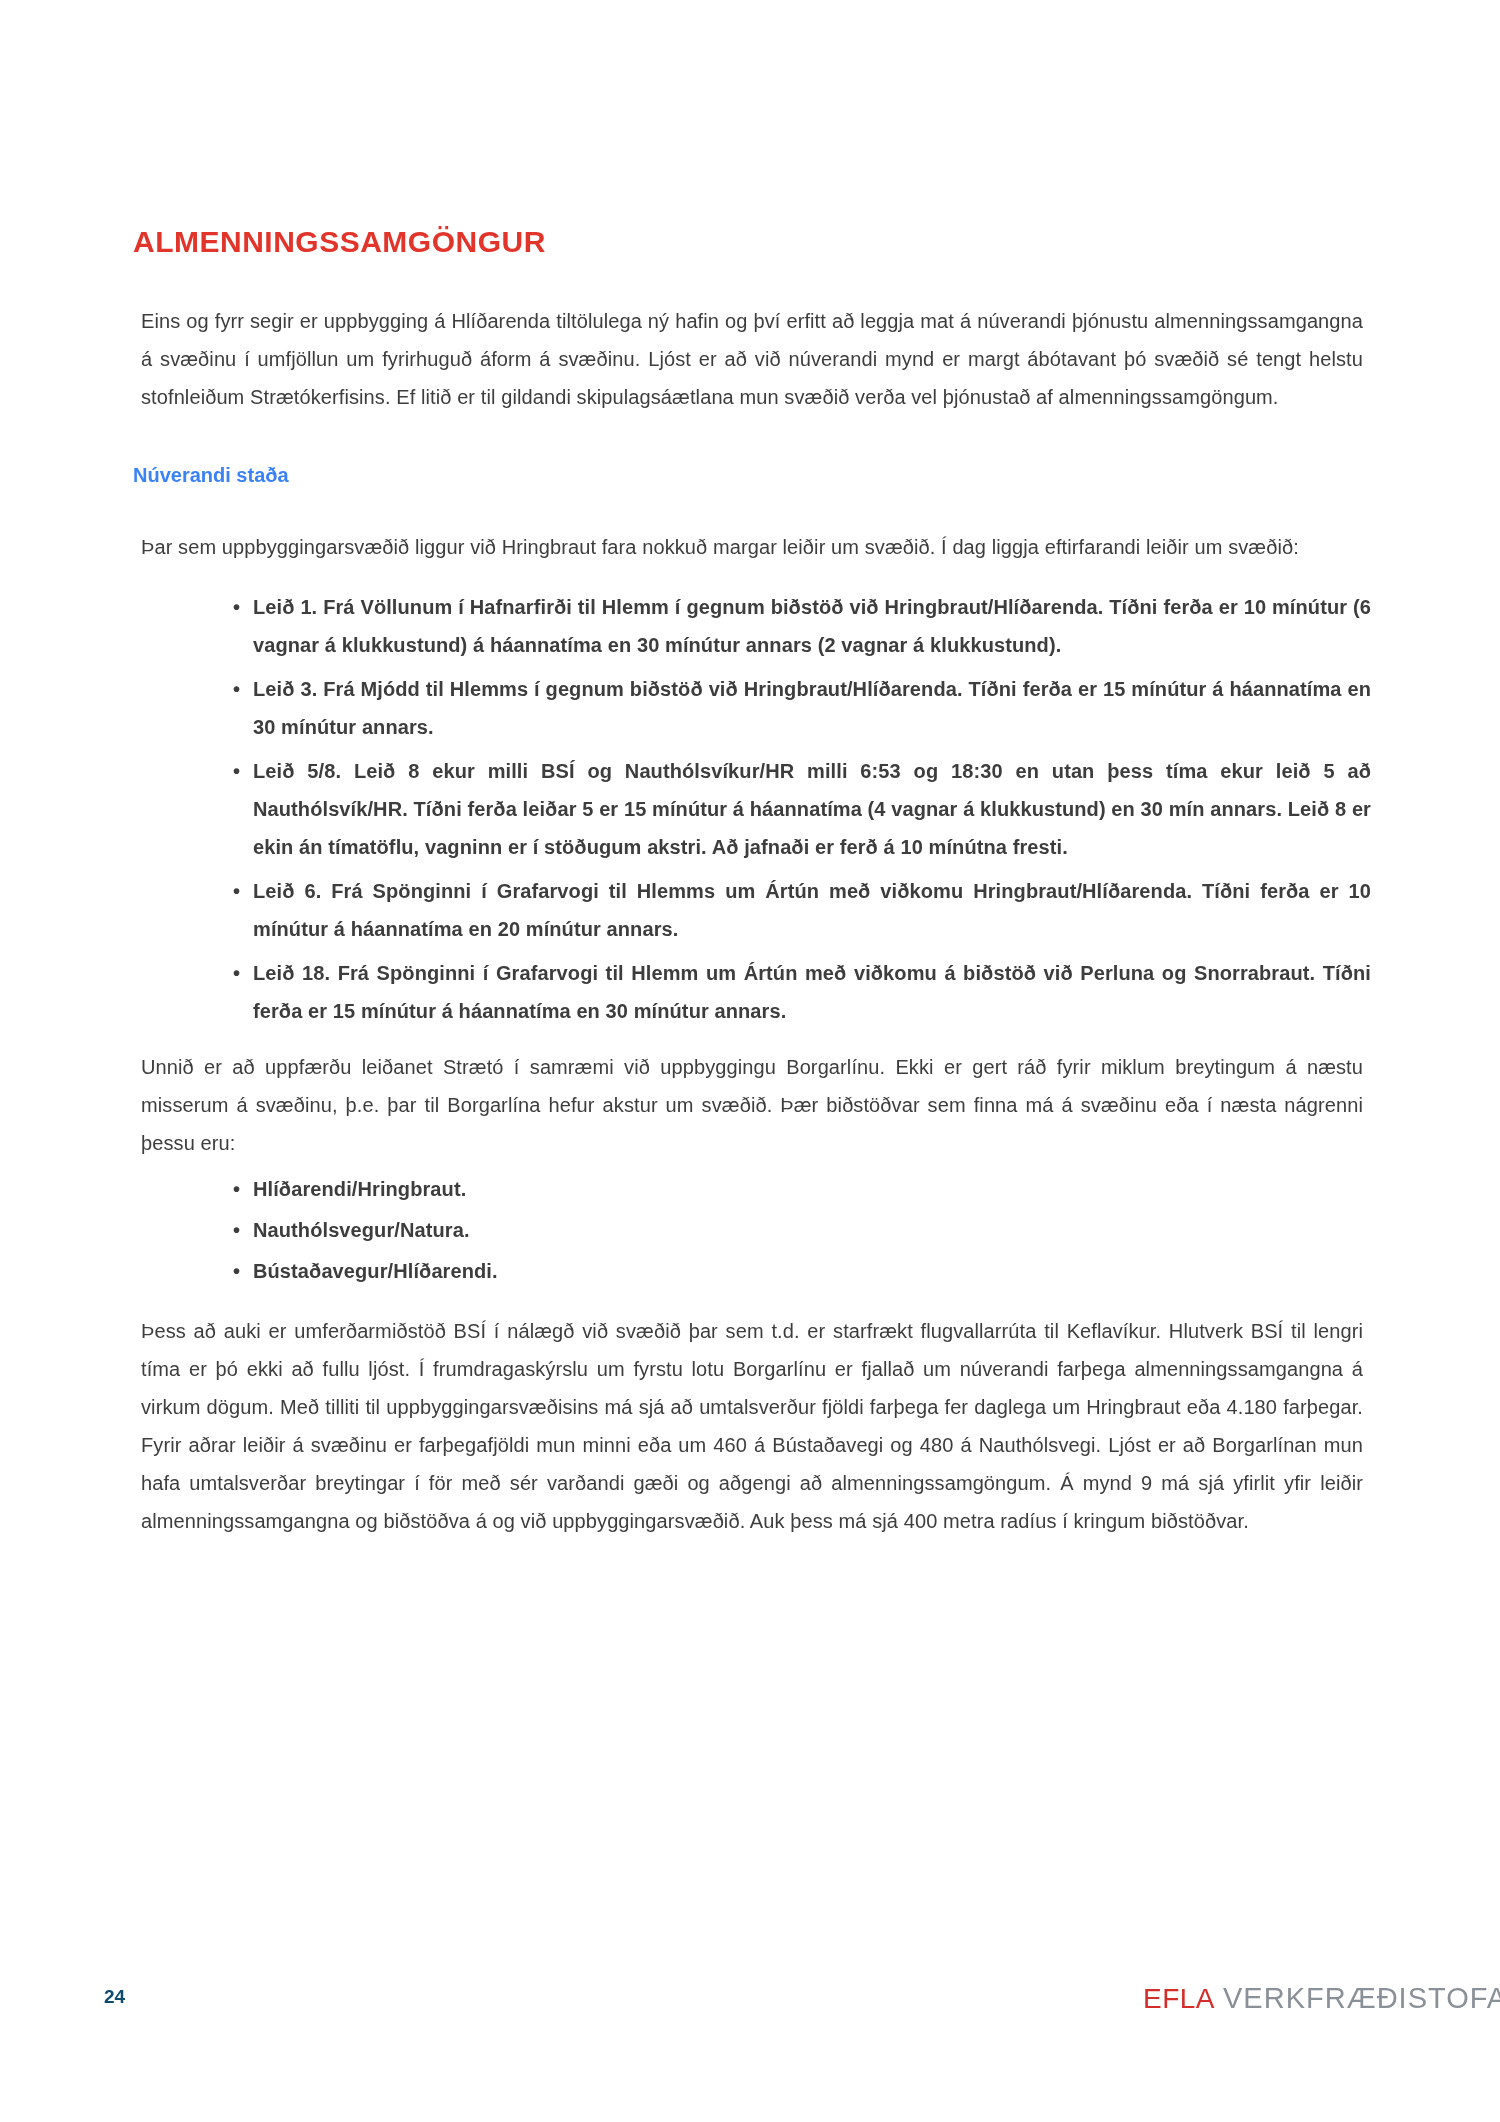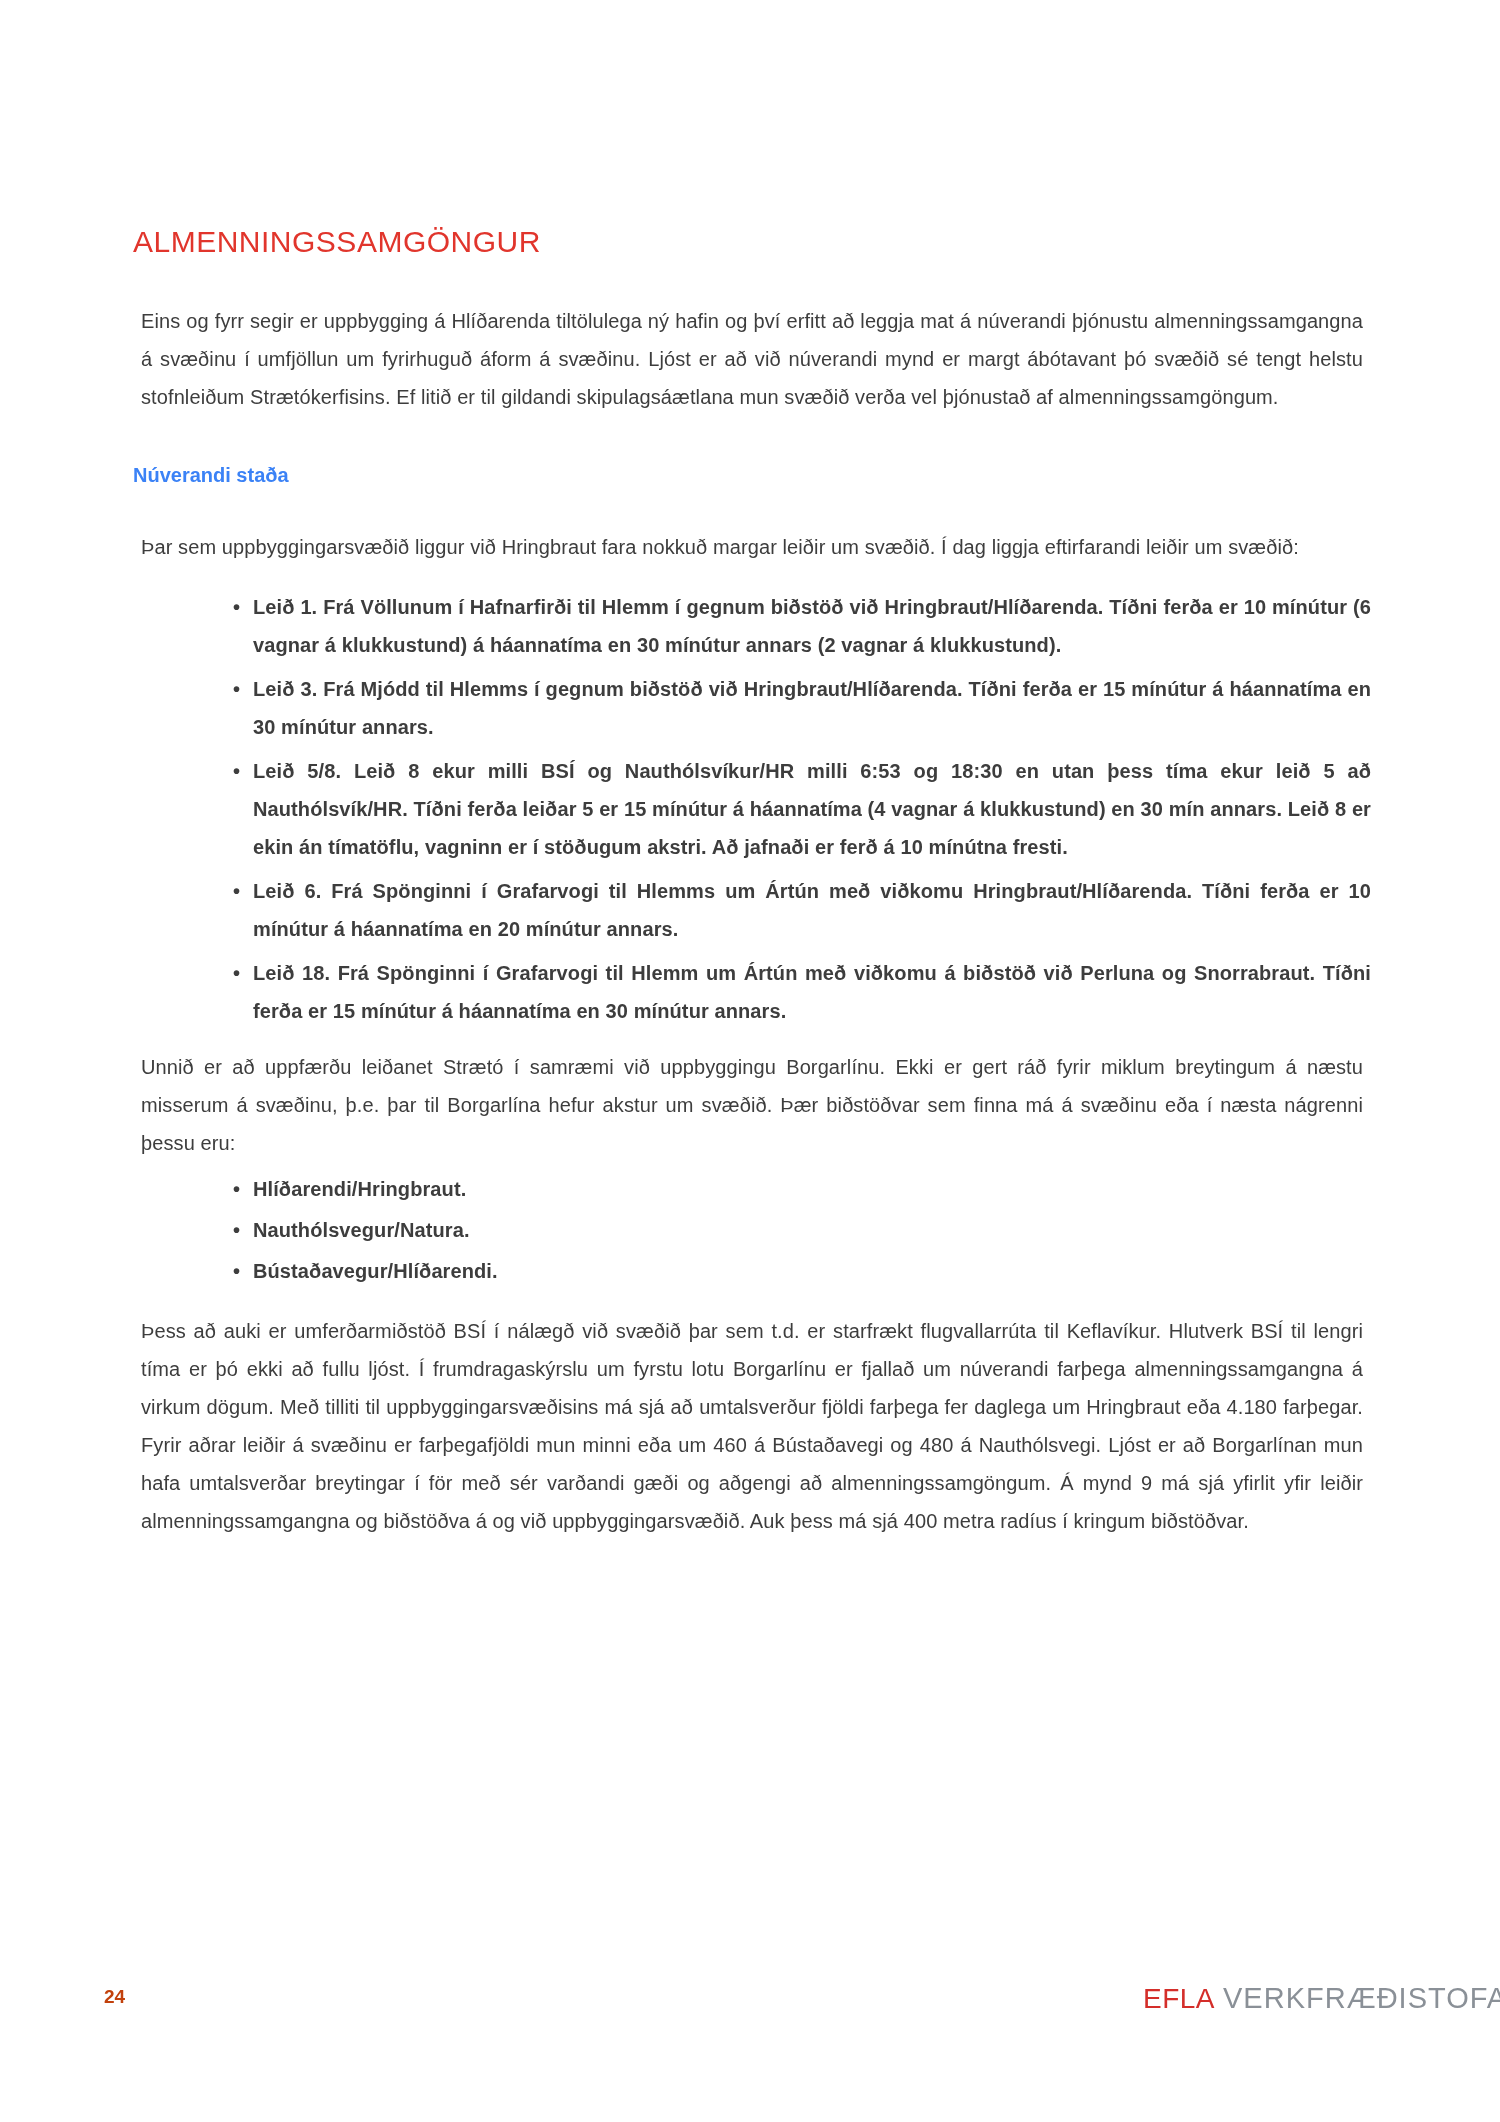--- a/index.html
+++ b/index.html
@@ -17,21 +17,21 @@
   }
   .content {
     position: absolute;
     left: 133px; top: 0;
     width: 1238px;
   }
   h1.doc-heading {
     margin: 224px 0 0 0;
     font-size: 30px;
     line-height: 36px;
-    font-weight: normal;
+    font-weight: bold;
     letter-spacing: 0.5px;
     color: #e1352c;
   }
   p.body-par {
     margin: 8px;
     font-size: 20px;
     line-height: 38px;
     text-align: justify;
     letter-spacing: 0.1px;
   }
@@ -69,21 +69,21 @@
   }
   ul.stops-list { margin-top: 4px; }
   ul.stops-list li { margin-bottom: 3px; text-align: left; }
   p.stops-intro { margin-top: 18px; }
   p.closing { margin-top: 22px; }
   .footer-pagenum {
     position: absolute;
     left: 104px; top: 1986px;
     font-size: 19px;
     font-weight: bold;
-    color: #c2410c;
+    color: #0c4a6e;
   }
   .footer-logo {
     position: absolute;
     left: 1143px; top: 1982px;
     white-space: nowrap;
   }
   .footer-logo .logo-efla {
     font-size: 28px;
     font-weight: 400;
     color: #d42e2a;

